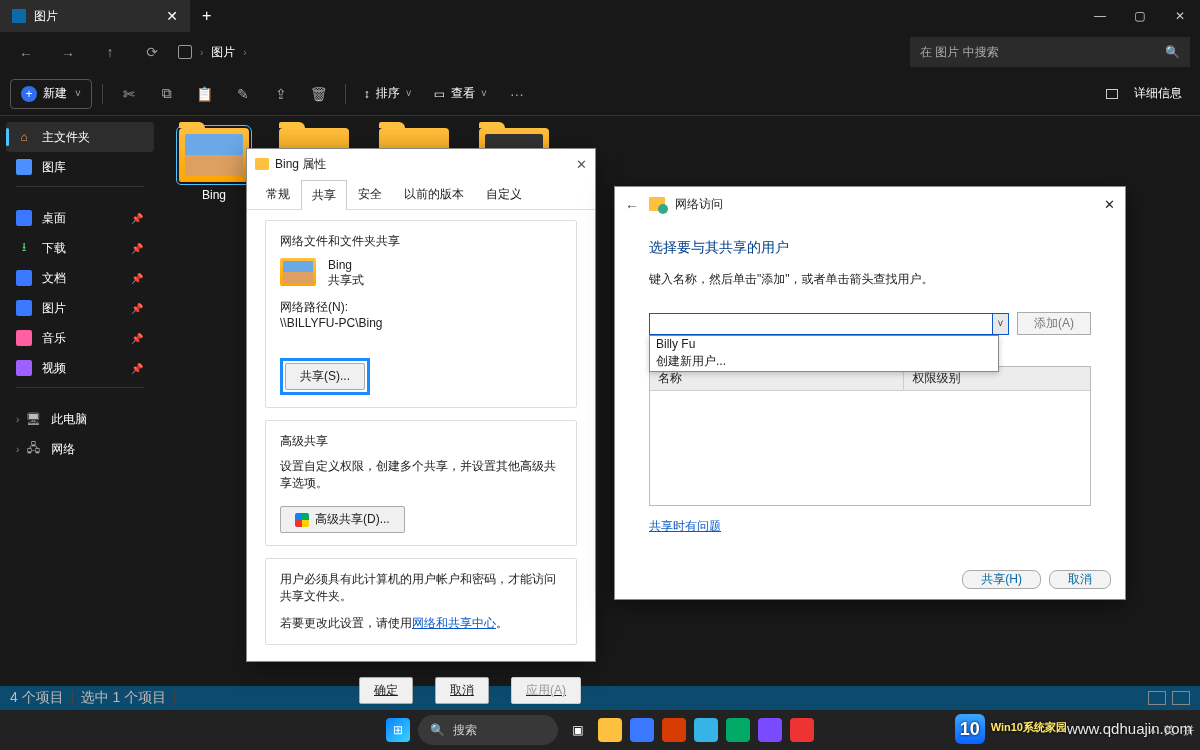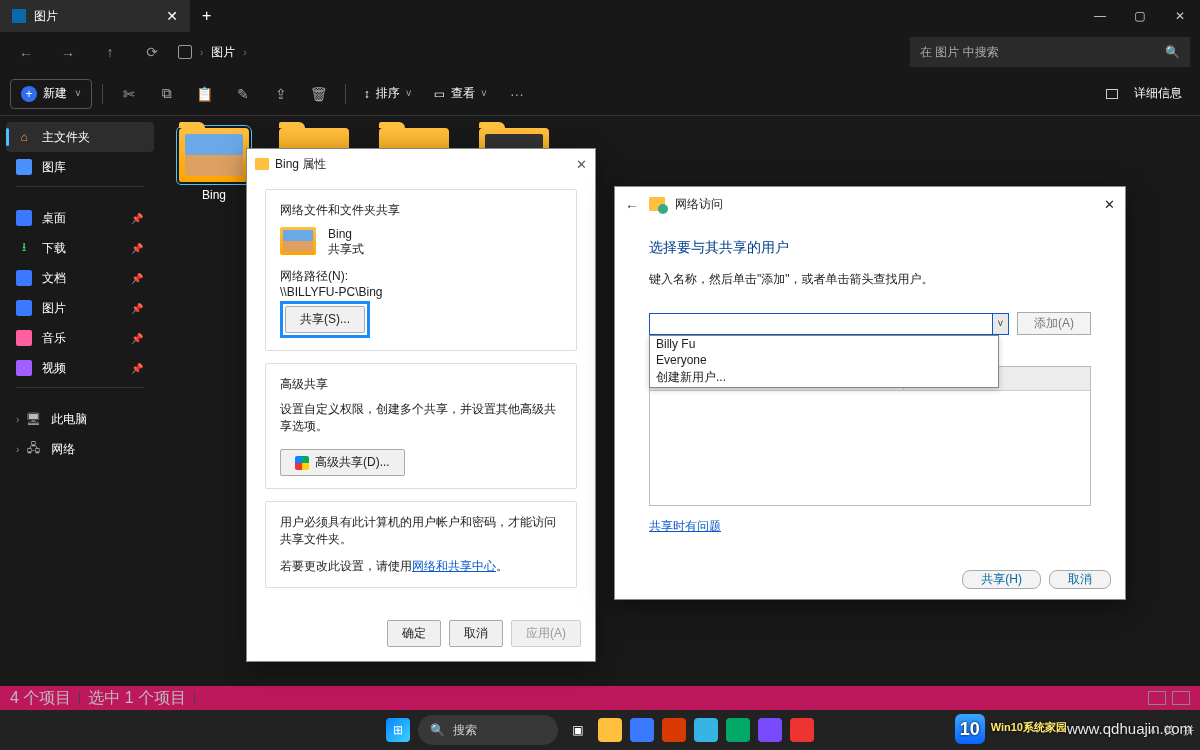--- a/index.html
+++ b/index.html
@@ -59,21 +59,21 @@
 .folder { display: flex; flex-direction: column; align-items: center; width: 76px; }
 .folder .fico { width: 70px; height: 54px; background: linear-gradient(#ffbf3f,#ffa500); border-radius: 4px 4px 2px 2px; position: relative; }
 .folder .fico::before { content:""; position:absolute; top:-6px; left:0; width:26px; height:6px; background:#ffbf3f; border-radius:2px 6px 0 0; }
 .folder .fico .thumb { position:absolute; top:6px; left:6px; right:6px; bottom:6px; background:#66a; border-radius:2px; }
 .folder .fico .thumb.img { background:linear-gradient(#6aa8e8 50%,#dda060 50%); }
 .folder .fico .thumb.dark { background:#333; }
 .folder.sel .fico { outline: 1px solid #4cc2ff; outline-offset: 2px; }
 .folder .lbl { margin-top: 6px; }
 
 
-.status { position: absolute; bottom: 40px; left: 0; right: 0; height: 24px; background: #be185d; display: flex; align-items: center; padding: 0 10px; color: #bbb; font-size: 16px; gap: 8px; }
+.status { position: absolute; bottom: 40px; left: 0; right: 0; height: 24px; background: #0c4a6e; display: flex; align-items: center; padding: 0 10px; color: #bbb; font-size: 14px; gap: 8px; }
 .status .vdiv { width: 1px; height: 14px; background: #444; }
 .status .right { margin-left: auto; display: flex; gap: 6px; }
 .status .right .vw { width: 18px; height: 14px; border: 1px solid #888; }
 
 
 .taskbar { position: absolute; bottom: 0; left: 0; right: 0; height: 40px; background: #222; display: flex; align-items: center; }
 .task-center { display: flex; align-items: center; gap: 8px; margin: 0 auto; }
 .task-search { display: flex; align-items: center; gap: 8px; height: 30px; width: 140px; background: #383838; border-radius: 16px; padding: 0 12px; color: #ccc; }
 .tico { width: 24px; height: 24px; display: flex; align-items: center; justify-content: center; border-radius: 4px; }
 .tico.start { background: linear-gradient(135deg,#0a84ff,#3bd2ff); }
@@ -96,21 +96,21 @@
 .dlg-prop .tabs .t.act { border-color: #ccc; background: #fff; position: relative; top: 1px; }
 .dlg-prop .sec { padding: 10px 18px; }
 .dlg-prop .box { border: 1px solid #ddd; border-radius: 2px; padding: 12px 14px; margin-bottom: 12px; }
 .dlg-prop .row { display: flex; align-items: flex-start; gap: 12px; }
 .dlg-prop .fico2 { width: 36px; height: 28px; background: linear-gradient(#ffbf3f,#ffa500); border-radius: 2px; position:relative; }
 .dlg-prop .fico2 .thumb { position:absolute; inset:3px; background:linear-gradient(#6aa8e8 50%,#dda060 50%); }
 .dlg-prop .btn { border: 1px solid #aaa; background: #f0f0f0; padding: 4px 14px; border-radius: 2px; display: inline-flex; align-items: center; gap: 6px; }
 .dlg-prop .hl-wrap { border: 3px solid #1a8cff; display: inline-block; padding: 2px; }
 .dlg-prop .shield { width:14px; height:14px; background: conic-gradient(#0a6 0 25%, #ffd200 25% 50%, #e33 50% 75%, #0a84ff 75% 100%); border-radius:2px; }
 .dlg-prop a { color: #0a58ca; text-decoration: underline; }
-.dlg-prop .btnrow { display: flex; gap: 8px; justify-content: flex-end; padding: 10px 14px; }
+.dlg-prop .btnrow { display: flex; gap: 22px; justify-content: flex-end; padding: 10px 14px; text-decoration: underline; }
 .dlg-prop .btnrow .btn.dis { color: #999; border-color: #ccc; }
 
 
 .dlg-net { position: absolute; left: 614px; top: 186px; width: 512px; height: 414px; background: #fff; color: #222; border: 1px solid #888; box-shadow: 0 6px 24px rgba(0,0,0,0.5); }
 .dlg-net .hdr { display: flex; align-items: center; height: 34px; padding: 0 10px; gap: 10px; }
 .dlg-net .hdr .back { font-size: 14px; color: #444; }
 .dlg-net .hdr .nico { width:16px; height:14px; background:#ffbf3f; border-radius:1px; position:relative; }
 .dlg-net .hdr .nico::after { content:""; position:absolute; right:-3px; bottom:-3px; width:10px; height:10px; background:#3a8; border-radius:50%; }
 .dlg-net .hdr .x { margin-left: auto; font-size: 13px; }
 .dlg-net .inner { padding: 18px 34px 0; }
@@ -285,34 +285,41 @@
     <div class="vw"></div>
   </div>
 </div>
 
 <div class="dlg-prop">
   <div class="title">
     <div class="fi"></div>
     <span>Bing 属性</span>
     <span class="x">✕</span>
   </div>
+  <div class="tabs">
+    <div class="t">常规</div>
+    <div class="t act">共享</div>
+    <div class="t">安全</div>
+    <div class="t">以前的版本</div>
+    <div class="t">自定义</div>
+  </div>
   <div class="sec">
     <div class="box">
       <div style="margin-bottom:8px;">网络文件和文件夹共享</div>
       <div class="row" style="margin-bottom:10px;">
         <div class="fico2">
             <div class="thumb"></div>
           </div>
         <div>
           <div>Bing</div>
           <div>共享式</div>
         </div>
       </div>
       <div>网络路径(N):</div>
-      <div style="margin-bottom:2px;">\\BILLYFU-PC\Bing</div>
+      <div style="margin-bottom:28px;">\\BILLYFU-PC\Bing</div>
       <div class="hl-wrap">
         <div class="btn">共享(S)...</div>
       </div>
     </div>
     <div class="box">
       <div style="margin-bottom:8px;">高级共享</div>
       <div style="margin-bottom:14px;">设置自定义权限，创建多个共享，并设置其他高级共享选项。</div>
       <div class="btn">
         <div class="shield"></div>
         <span>高级共享(D)...</span>
@@ -352,21 +359,20 @@
     <div class="tbl">
       <div class="th">
         <div class="c1">名称</div>
         <div class="c2">权限级别</div>
       </div>
     </div>
     <a href="#" class="help">共享时有问题</a>
   </div>
   <div class="drop">
     <div class="opt">Billy Fu</div>
-    <div class="opt">Everyone</div>
     <div class="opt">创建新用户...</div>
   </div>
   <div class="btnrow">
     <div class="b">共享(H)</div>
     <div class="b">取消</div>
   </div>
 </div>
 
 <div class="taskbar">
   <div class="task-center">

